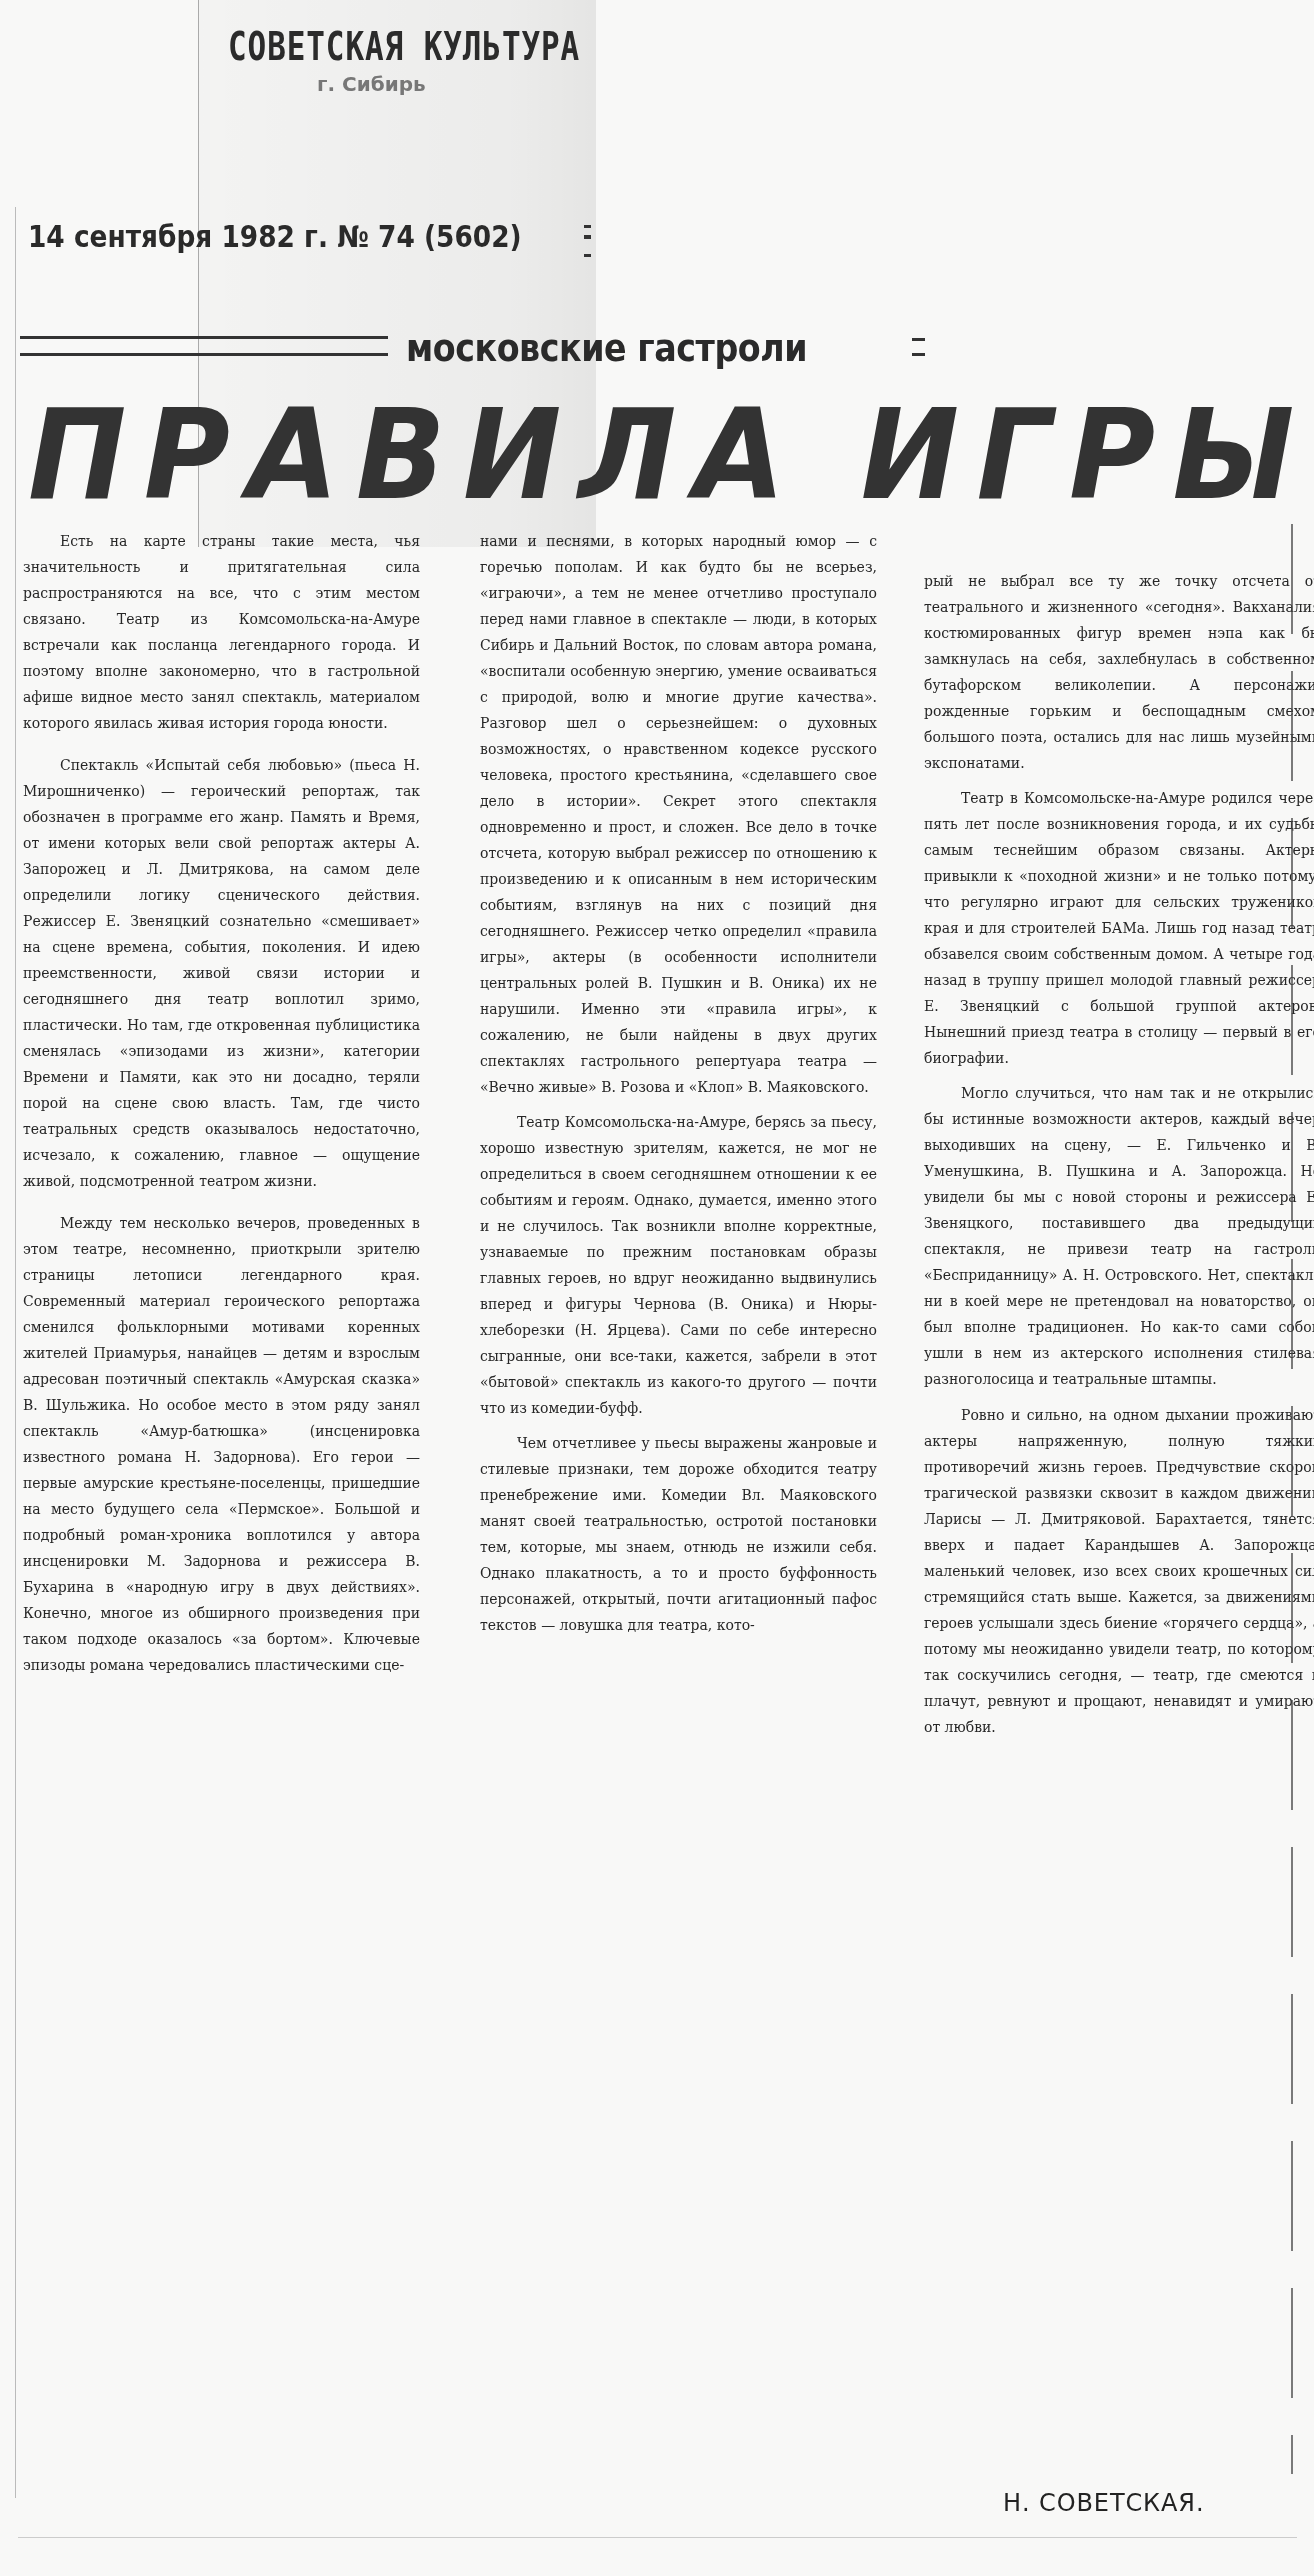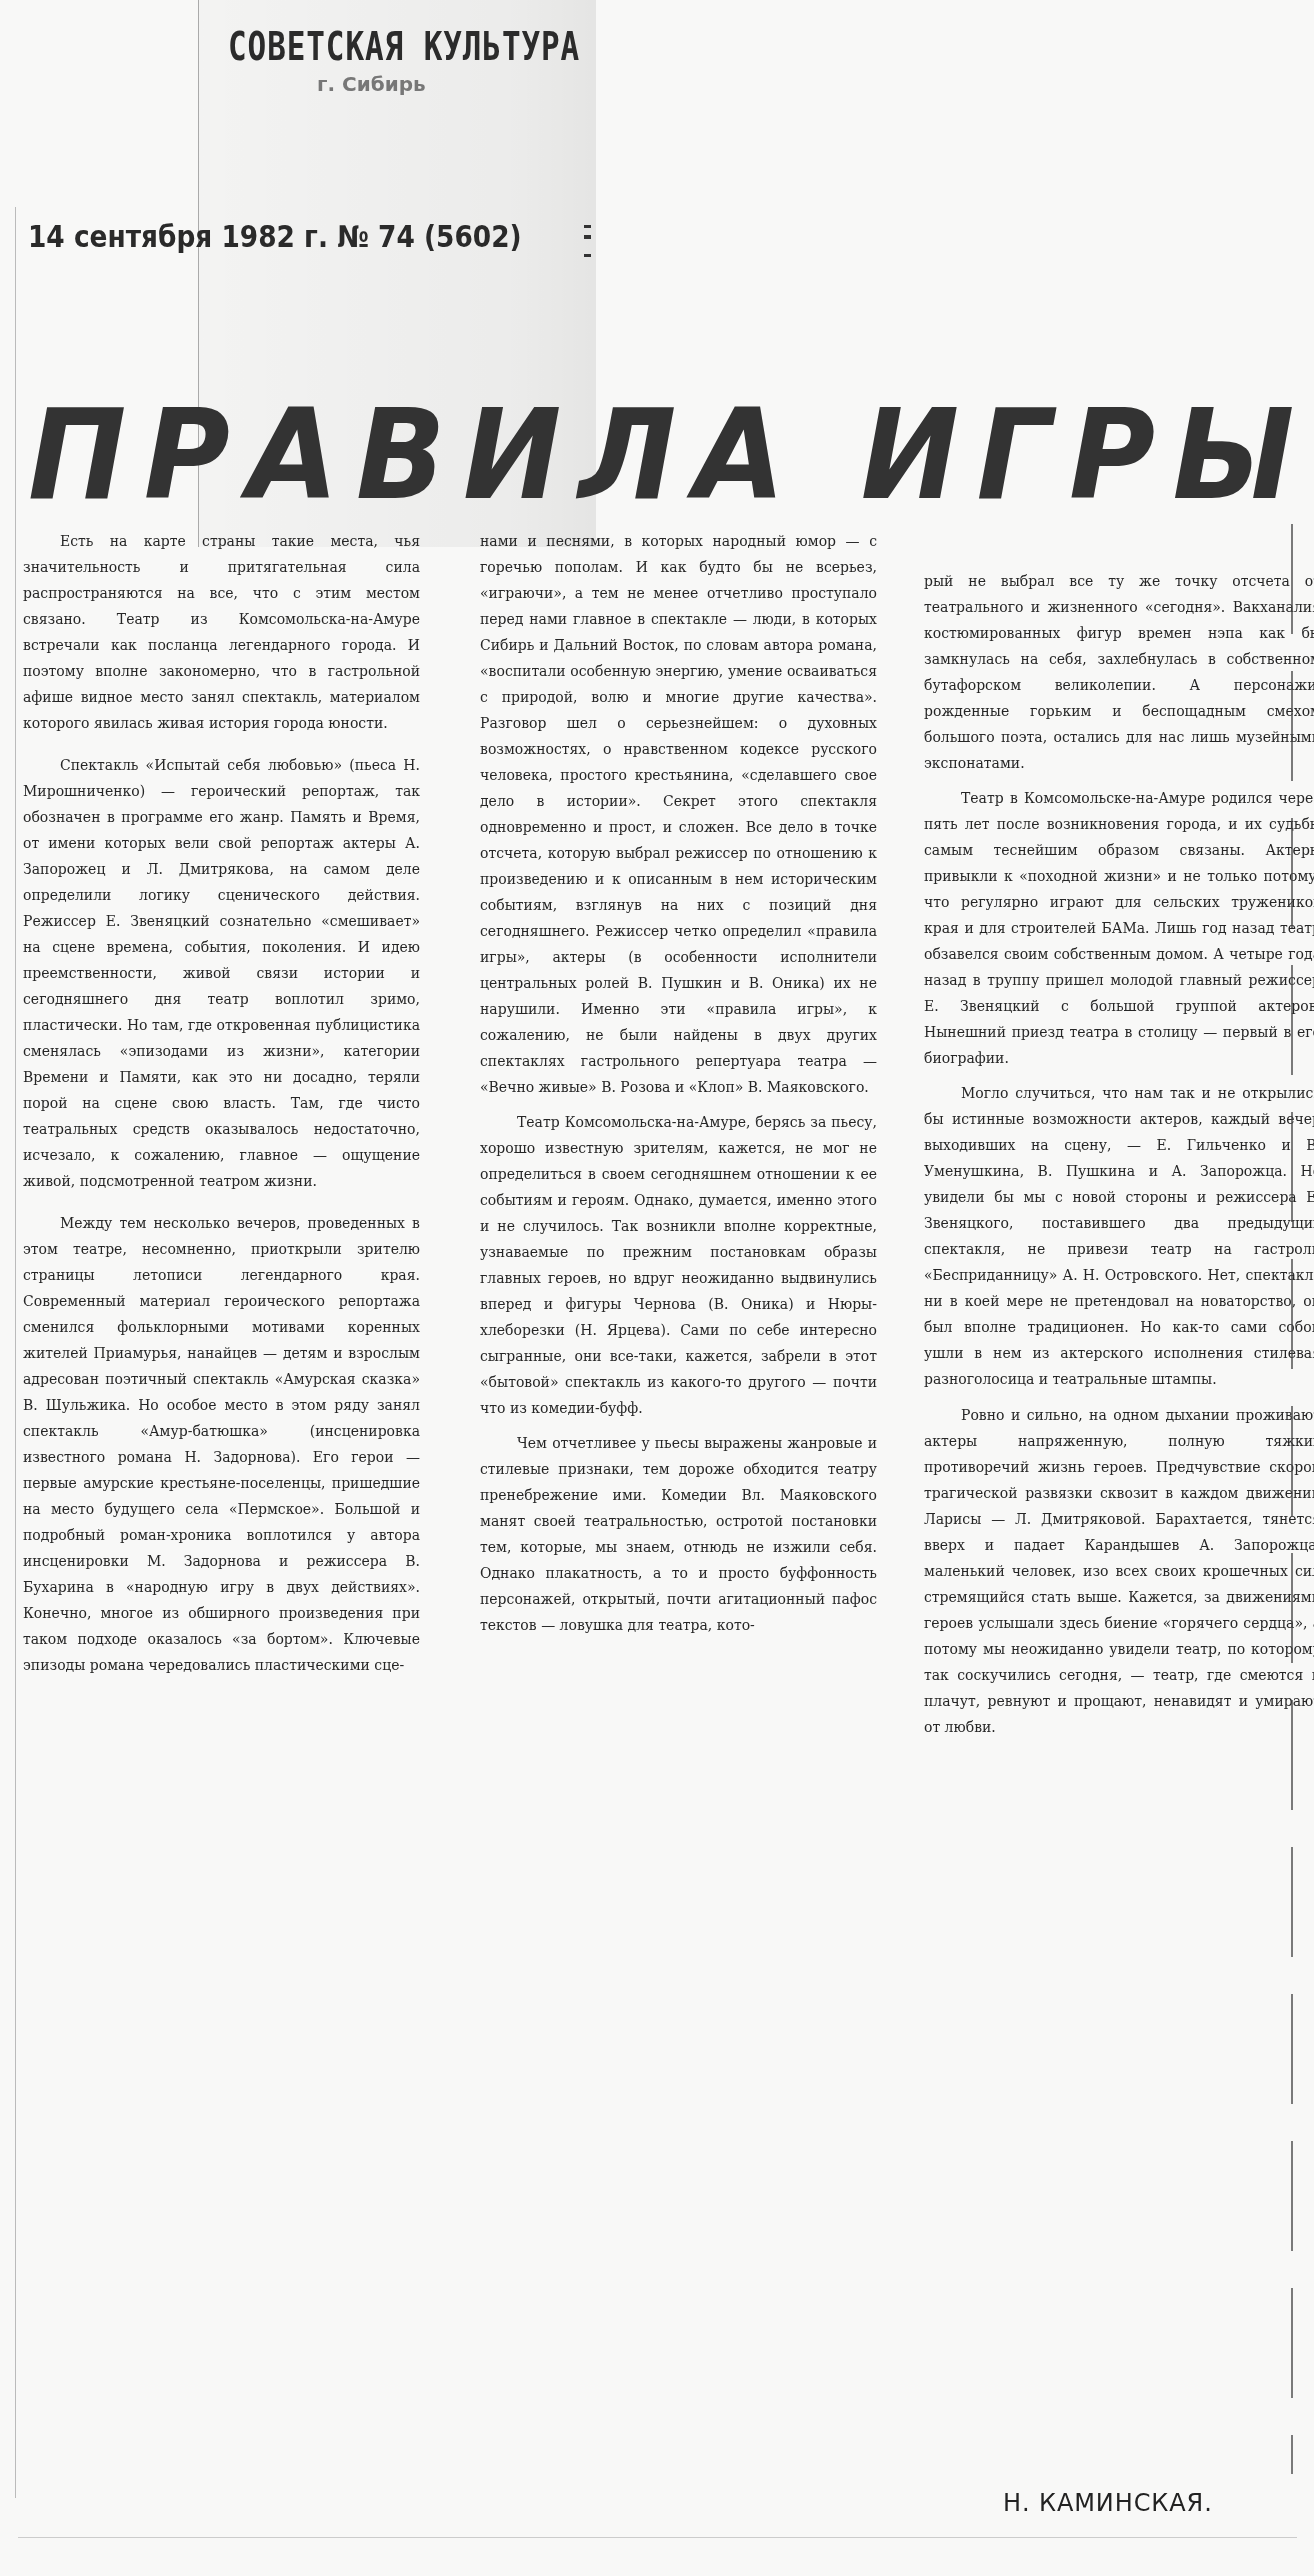--- a/index.html
+++ b/index.html
@@ -38,20 +38,25 @@
 <div class="page">
   <div class="stamp-box"></div>
   <div class="stamp-title">СОВЕТСКАЯ КУЛЬТУРА</div>
   <div class="stamp-city">г. Сибирь</div>
 
   <div class="left-rule"></div>
 
   <div class="issue-line">14 сентября 1982 г. № 74 (5602)</div>
   <div class="issue-mark"></div>
 
+  <div class="rubric">
+    <div class="rubric-lines"></div>
+    <div class="rubric-text">московские гастроли</div>
+    <div class="rubric-end"></div>
+  </div>
 
   <div class="headline">ПРАВИЛА ИГРЫ</div>
 
   <div class="col col1">
     <p>Есть на карте страны такие места, чья значительность и притягательная сила распространяются на все, что с этим местом связано. Театр из Комсомольска-на-Амуре встречали как посланца легендарного города. И поэтому вполне закономерно, что в гастрольной афише видное место занял спектакль, материалом которого явилась живая история города юности.</p>
     <p>Спектакль «Испытай себя любовью» (пьеса Н. Мирошниченко) — героический репортаж, так обозначен в программе его жанр. Память и Время, от имени которых вели свой репортаж актеры А. Запорожец и Л. Дмитрякова, на самом деле определили логику сценического действия. Режиссер Е. Звеняцкий сознательно «смешивает» на сцене времена, события, поколения. И идею преемственности, живой связи истории и сегодняшнего дня театр воплотил зримо, пластически. Но там, где откровенная публицистика сменялась «эпизодами из жизни», категории Времени и Памяти, как это ни досадно, теряли порой на сцене свою власть. Там, где чисто театральных средств оказывалось недостаточно, исчезало, к сожалению, главное — ощущение живой, подсмотренной театром жизни.</p>
     <p>Между тем несколько вечеров, проведенных в этом театре, несомненно, приоткрыли зрителю страницы летописи легендарного края. Современный материал героического репортажа сменился фольклорными мотивами коренных жителей Приамурья, нанайцев — детям и взрослым адресован поэтичный спектакль «Амурская сказка» В. Шульжика. Но особое место в этом ряду занял спектакль «Амур-батюшка» (инсценировка известного романа Н. Задорнова). Его герои — первые амурские крестьяне-поселенцы, пришедшие на место будущего села «Пермское». Большой и подробный роман-хроника воплотился у автора инсценировки М. Задорнова и режиссера В. Бухарина в «народную игру в двух действиях». Конечно, многое из обширного произведения при таком подходе оказалось «за бортом». Ключевые эпизоды романа чередовались пластическими сце-</p>
   </div>
 
   <div class="col col2">
@@ -62,16 +67,16 @@
 
   <div class="col col3">
     <p class="cont">рый не выбрал все ту же точку отсчета от театрального и жизненного «сегодня». Вакханалия костюмированных фигур времен нэпа как бы замкнулась на себя, захлебнулась в собственном бутафорском великолепии. А персонажи, рожденные горьким и беспощадным смехом большого поэта, остались для нас лишь музейными экспонатами.</p>
     <p class="gap">Театр в Комсомольске-на-Амуре родился через пять лет после возникновения города, и их судьбы самым теснейшим образом связаны. Актеры привыкли к «походной жизни» и не только потому, что регулярно играют для сельских тружеников края и для строителей БАМа. Лишь год назад театр обзавелся своим собственным домом. А четыре года назад в труппу пришел молодой главный режиссер Е. Звеняцкий с большой группой актеров. Нынешний приезд театра в столицу — первый в его биографии.</p>
     <p class="gap">Могло случиться, что нам так и не открылись бы истинные возможности актеров, каждый вечер выходивших на сцену, — Е. Гильченко и В. Уменушкина, В. Пушкина и А. Запорожца. Не увидели бы мы с новой стороны и режиссера Е. Звеняцкого, поставившего два предыдущих спектакля, не привези театр на гастроли «Бесприданницу» А. Н. Островского. Нет, спектакль ни в коей мере не претендовал на новаторство, он был вполне традиционен. Но как-то сами собой ушли в нем из актерского исполнения стилевая разноголосица и театральные штампы.</p>
     <p class="gap">Ровно и сильно, на одном дыхании проживают актеры напряженную, полную тяжких противоречий жизнь героев. Предчувствие скорой трагической развязки сквозит в каждом движении Ларисы — Л. Дмитряковой. Барахтается, тянется вверх и падает Карандышев А. Запорожца, маленький человек, изо всех своих крошечных сил стремящийся стать выше. Кажется, за движениями героев услышали здесь биение «горячего сердца», а потому мы неожиданно увидели театр, по которому так соскучились сегодня, — театр, где смеются и плачут, ревнуют и прощают, ненавидят и умирают от любви.</p>
   </div>
 
   <div class="right-rule"></div>
 
-  <div class="byline">Н. КАМИНСКАЯ.</div>
+  <div class="byline">Н. СОВЕТСКАЯ.</div>
   <div class="bottom-edge"></div>
 </div>
 
 
 </body></html>

